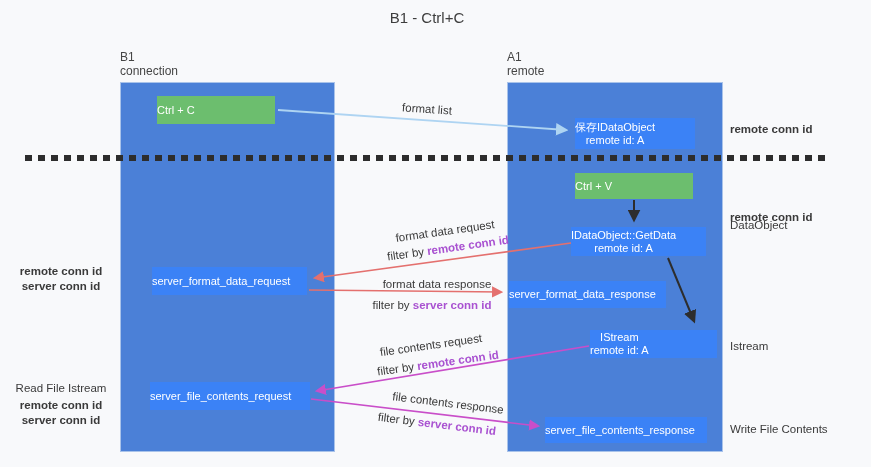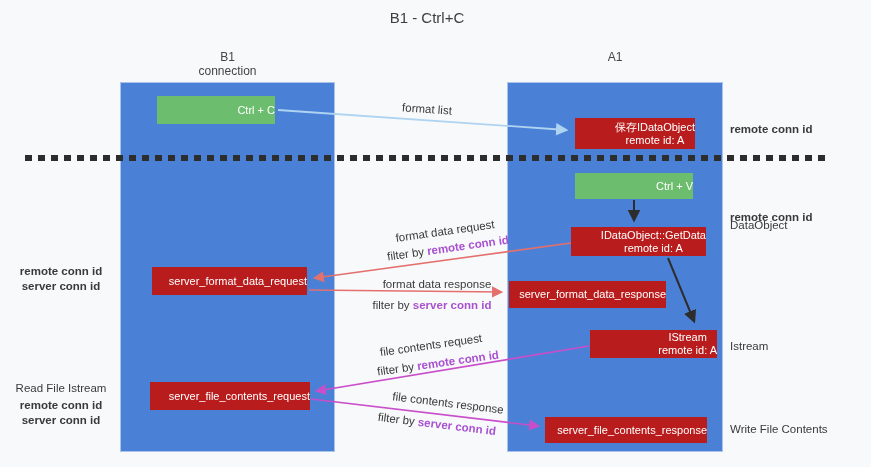--- a/index.html
+++ b/index.html
@@ -1,27 +1,27 @@
 <!DOCTYPE html>
 <html><head>
 <meta charset="utf-8">
 <style>
   html,body{margin:0;padding:0;}
   body{font-family:"Liberation Sans",sans-serif;background:#eee;}
   #stage{position:relative;width:871px;height:467px;background:#f8f9fb;overflow:hidden;}
   .abs{position:absolute;}
   .title{left:327px;top:8px;width:200px;text-align:center;font-size:15px;line-height:19px;color:#3d3d3d;}
-  .lane-header{top:50px;text-align:center;font-size:12px;line-height:14px;color:#454545;}
+  .lane-header{top:50px;font-size:12px;line-height:14px;color:#454545;}
   .lane{top:82px;height:370px;background:#4b80d7;border:1px solid #a9c3ea;box-sizing:border-box;}
   .dashline{left:25px;top:155px;width:806px;height:6px;
     background:repeating-linear-gradient(90deg,#2d2d2d 0 7px,transparent 7px 13px);}
-  .node{display:flex;align-items:center;justify-content:flex-end;text-align:center;
+  .node{display:flex;align-items:center;justify-content:flex-start;text-align:center;
     color:#ffffff;font-size:11px;line-height:13px;box-sizing:border-box;}
   .green{background:#6cbe6e;}
-  .orange{background:#b91c1c;}
+  .orange{background:#3b82f6;}
   .msg-label{transform:translate(-50%,-50%);white-space:nowrap;font-size:11.5px;color:#3a3a3a;}
   .rot-n8{transform:translate(-50%,-50%) rotate(-8deg);}
   .rot-p7{transform:translate(-50%,-50%) rotate(7deg);}
   .rot-p4{transform:translate(-50%,-50%) rotate(4deg);}
   .purple{color:#a952d1;font-weight:bold;}
   .greentxt{color:#53b35e;font-weight:bold;}
   .side-label{font-size:11.5px;color:#3a3a3a;white-space:nowrap;}
   .left-block{left:5px;width:112px;text-align:center;}
   svg.overlay{position:absolute;left:0;top:0;width:871px;height:467px;pointer-events:none;}
 </style>
@@ -33,20 +33,21 @@
   <div class="abs title">
     <div>B1 - Ctrl+C</div>
   </div>
 
   <div class="abs lane-header" style="left:120px;width:215px;">
     <div>B1</div>
     <div>connection</div>
   </div>
   <div class="abs lane-header" style="left:507px;width:216px;">
     <div>A1</div>
+    <div>remote</div>
   </div>
 
   <div class="abs lane" style="left:120px;width:215px;"></div>
   <div class="abs lane" style="left:507px;width:216px;"></div>
 
   <div class="abs dashline"></div>
 
   <div class="abs node green" style="left:157px;top:96px;width:118px;height:28px;">
     <span>Ctrl + C</span>
   </div>

